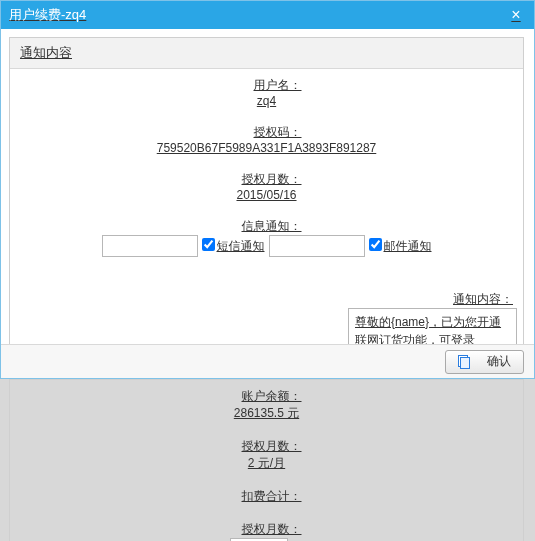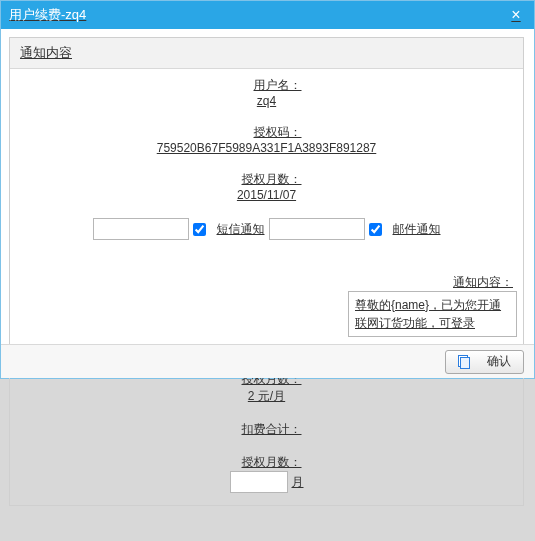--- a/index.html
+++ b/index.html
@@ -83,22 +83,22 @@
     height: 22px;
     border: 1px solid #b7b7b7;
     padding: 0 4px;
     font-size: 12px;
   }
   .text-input.sm { width: 96px; }
   .text-input.md { width: 96px; }
   .text-input.tiny { width: 58px; }
   .chk-wrap {
     display: inline-flex;
-    align-items: center;
-    gap: 11px;
+    align-items: flex-start;
+    gap: 2px;
     cursor: default;
     white-space: nowrap;
   }
   .chk-wrap input { margin: 0; }
   .textarea-like {
     flex: 1;
     height: 58px;
     border: 1px solid #b7b7b7;
     padding: 4px 6px;
     font-size: 12px;
@@ -177,24 +177,25 @@
         <span class="value">zq4</span>
       </div>
 
       <div class="row">
         <span class="label">授权码：</span>
         <span class="value">759520B67F5989A331F1A3893F891287</span>
       </div>
 
       <div class="row">
         <span class="label">授权月数：</span>
-        <span class="value">2015/11/07</span>
+        <span class="value">2015/05/16</span>
       </div>
 
       <div class="row multi">
+        <span class="label">信息通知：</span>
         <span class="value">
           <input type="text" class="text-input sm" value="" style="">
           <label class="chk-wrap">
             <input type="checkbox" checked="" style="">
             <span>短信通知</span>
           </label>
           <input type="text" class="text-input md" value="" style="">
           <label class="chk-wrap">
             <input type="checkbox" checked="" style="">
             <span>邮件通知</span>
@@ -205,20 +206,24 @@
       <div class="row multi align-top">
         <span class="label">通知内容：</span>
         <textarea class="textarea-like" style="">尊敬的{name}，已为您开通联网订货功能，可登录http://login.westsoft.com.cn进行在线订货（商户号：{number}，用户名：{username}）。若使用“西软”系</textarea>
       </div>
 
     </div>
 
     <div class="panel">
 
 
+      <div class="row">
+        <span class="label">账户余额：</span>
+        <span class="value">286135.5 元</span>
+      </div>
 
       <div class="row">
         <span class="label">授权月数：</span>
         <span class="value">2 元/月</span>
       </div>
 
       <div class="row">
         <span class="label">扣费合计：</span>
         <span class="value"></span>
       </div>

